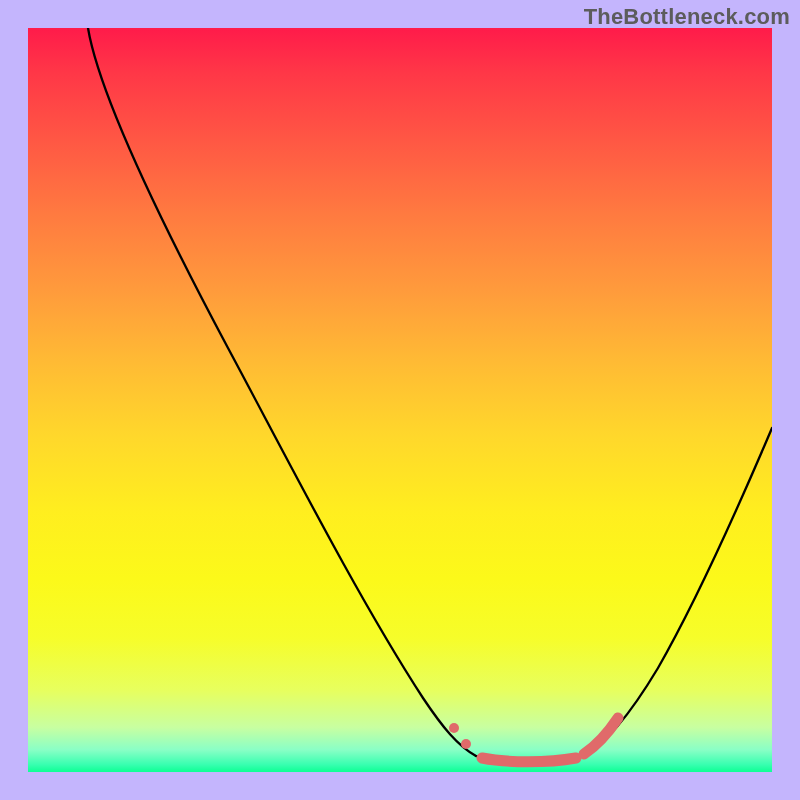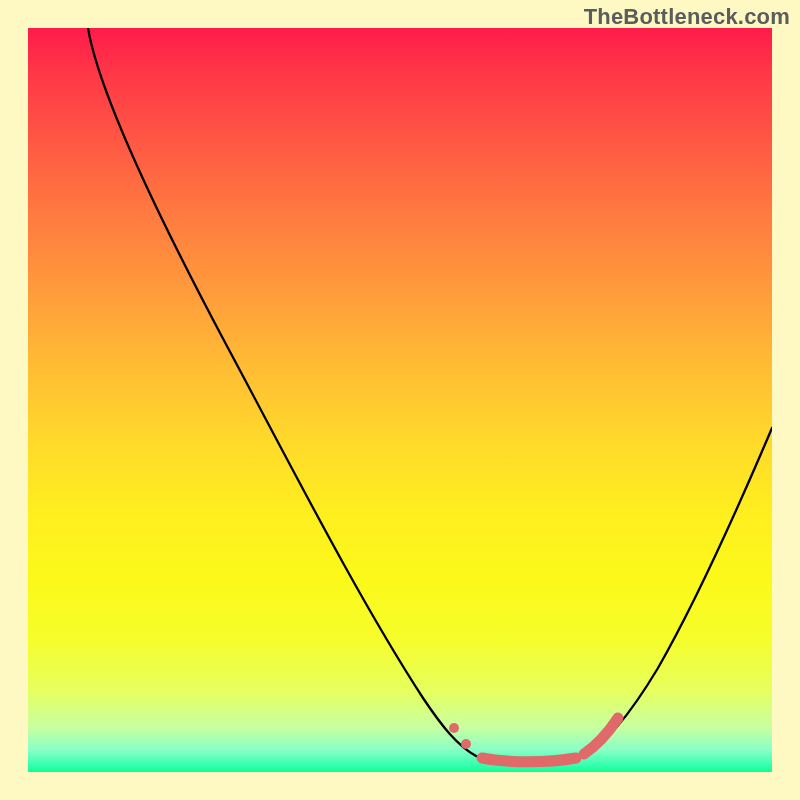--- a/index.html
+++ b/index.html
@@ -10,21 +10,21 @@
     background: #000;
     overflow: hidden;
     font-family: Arial, Helvetica, sans-serif;
   }
   .frame {
     position: absolute;
     left: 0;
     top: 0;
     width: 800px;
     height: 800px;
-    background: #fef9c3;
+    background: #c4b5fd;
   }
   .plot-area {
     position: absolute;
     left: 28px;
     top: 28px;
     width: 744px;
     height: 744px;
     background: linear-gradient(to bottom,
       #ff1b4a 0%,
       #ff3747 6%,

